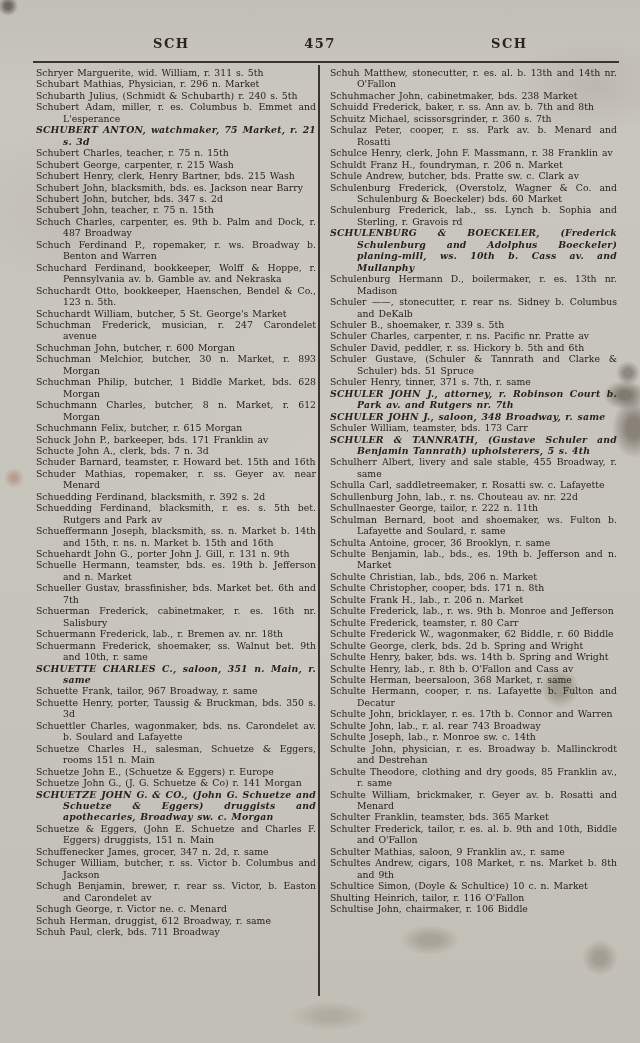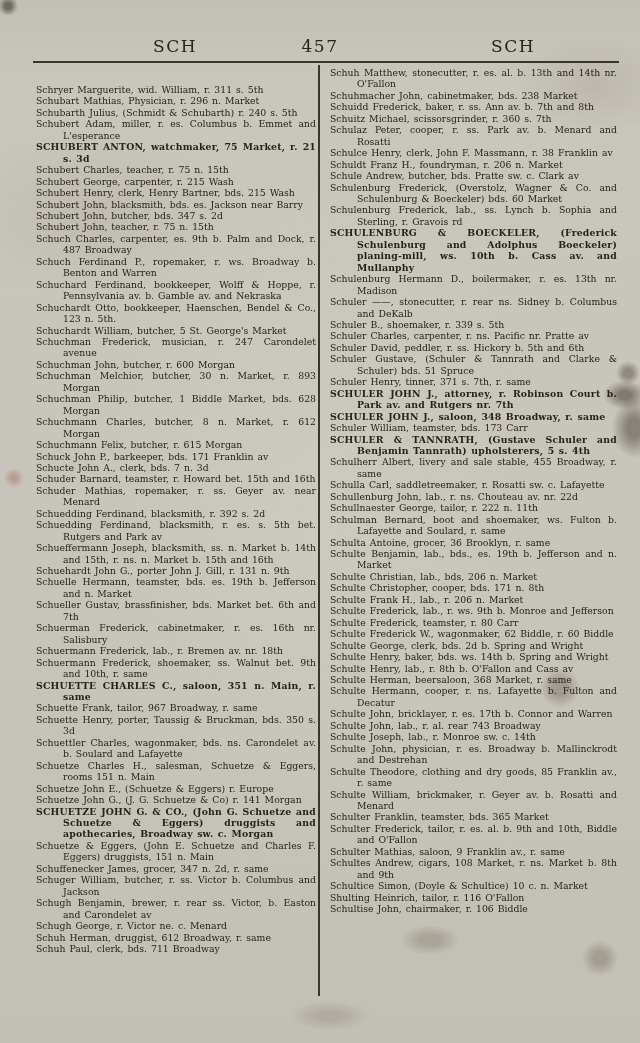--- a/index.html
+++ b/index.html
@@ -25,22 +25,22 @@
       radial-gradient(ellipse 300px 500px at 320px 520px, rgba(210,207,199,.45), rgba(210,207,199,0) 75%),
       linear-gradient(180deg, #c2bfb7 0%, #c9c6be 8%, #c7c4bc 60%, #c2bfb6 100%);
     font-family: "DejaVu Serif", "Liberation Serif", serif;
     color: #2b241c;
   }
 
   
   #header { position: absolute; top: 36px; left: 0; width: 640px; height: 24px; }
   .hdr {
     position: absolute;
-    font-size: 17px;
-    font-weight: normal;
+    font-size: 13px;
+    font-weight: bold;
     letter-spacing: 1.5px;
     color: #2a241d;
     text-align: center;
   }
   #hdr-left   { left: 153px; }
   #hdr-center { left: 50%; transform: translateX(-50%); }
   #hdr-right  { left: 491px; }
 
   
   #top-rule {
@@ -52,32 +52,32 @@
     background: #3b352d;
   }
 
   
   .col {
     position: absolute;
     top: 67px;
     font-size: 9.3px;
     line-height: 11.45px;
   }
-  #col-left  { left: 36px;  width: 280px; margin-top: 17px; }
+  #col-left  { left: 36px;  width: 280px; }
   #col-right { left: 330px; width: 287px; }
 
   .entry {
     margin: 0;
     padding-left: 27px;
     text-indent: -27px;
     text-align: justify;
     word-spacing: 1px;
     color: #29221a;
   }
-  .entry.bold { font-weight: bold; letter-spacing: .2px; }
+  .entry.bold { font-weight: bold; letter-spacing: .2px; font-style: italic; }
 </style>
 </head>
 <body>
 
 <div id="page">
 
   <div id="header">
     <span id="hdr-left" class="hdr">SCH</span>
     <span id="hdr-center" class="hdr">457</span>
     <span id="hdr-right" class="hdr">SCH</span>

